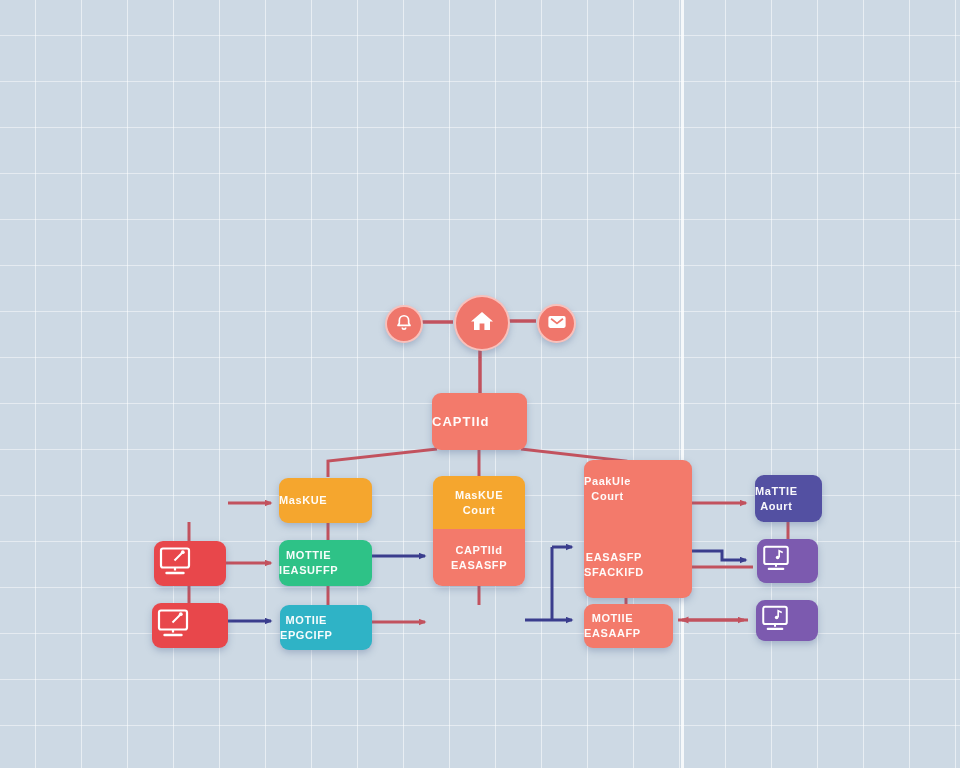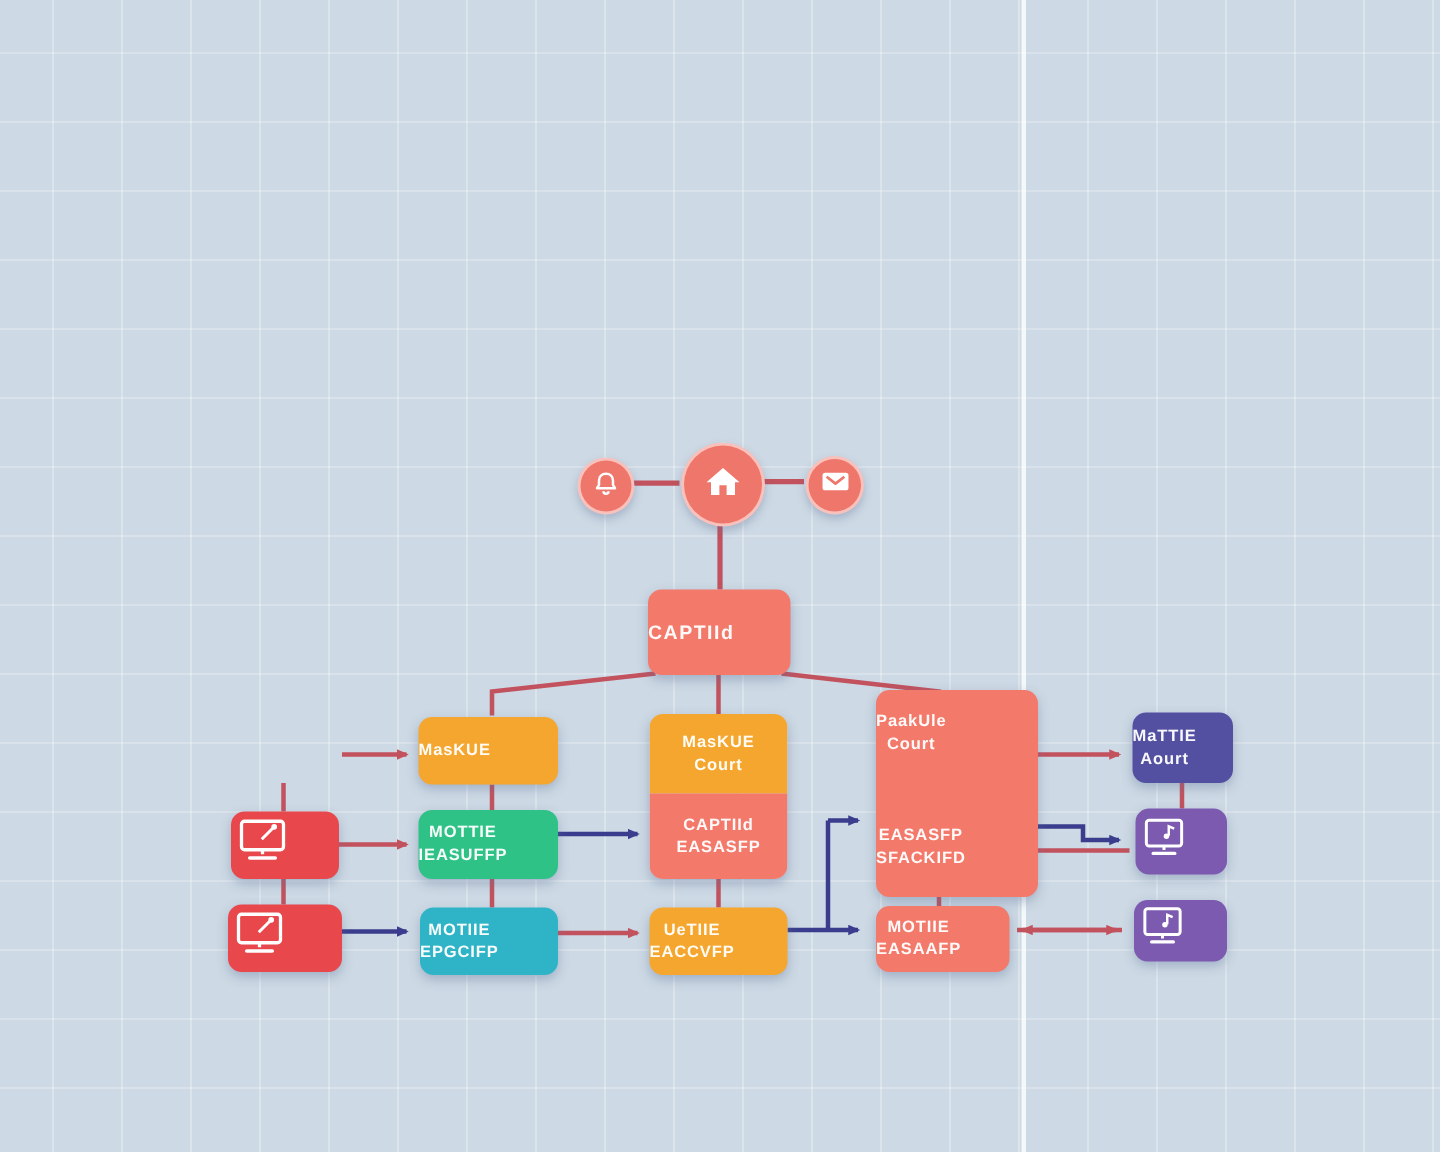--- a/index.html
+++ b/index.html
@@ -187,26 +187,20 @@
       </div>
     </div>
     <div class="seg" style="height: 57px; background: rgb(243, 122, 107);">
       <div class="lbl">
         <span>CAPTIId</span>
         <span>EASASFP</span>
       </div>
     </div>
   </div>
 
-  <div class="node" style="left: 433px; top: 605px; width: 92px; height: 45px; background: rgb(245, 166, 46);">
-    <div class="lbl">
-      <span>UeTIIE</span>
-      <span>EACCVFP</span>
-    </div>
-  </div>
 
   <div class="node tall" style="left: 584px; top: 460px; width: 108px; height: 106px; background: rgb(243, 122, 107);">
     <div class="lbl">
       <span>PaakUle</span>
       <span>Court</span>
     </div>
     <div class="lbl">
       <span>EASASFP</span>
       <span>SFACKIFD</span>
     </div>

